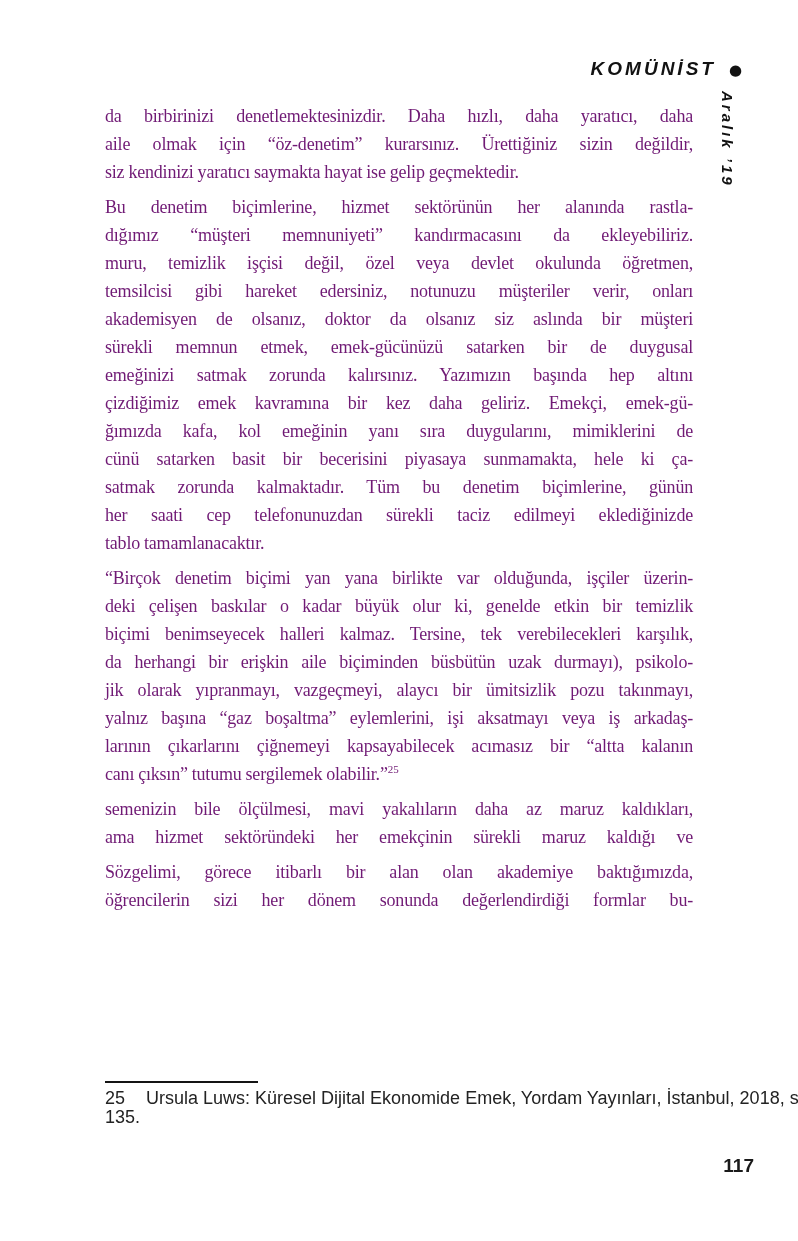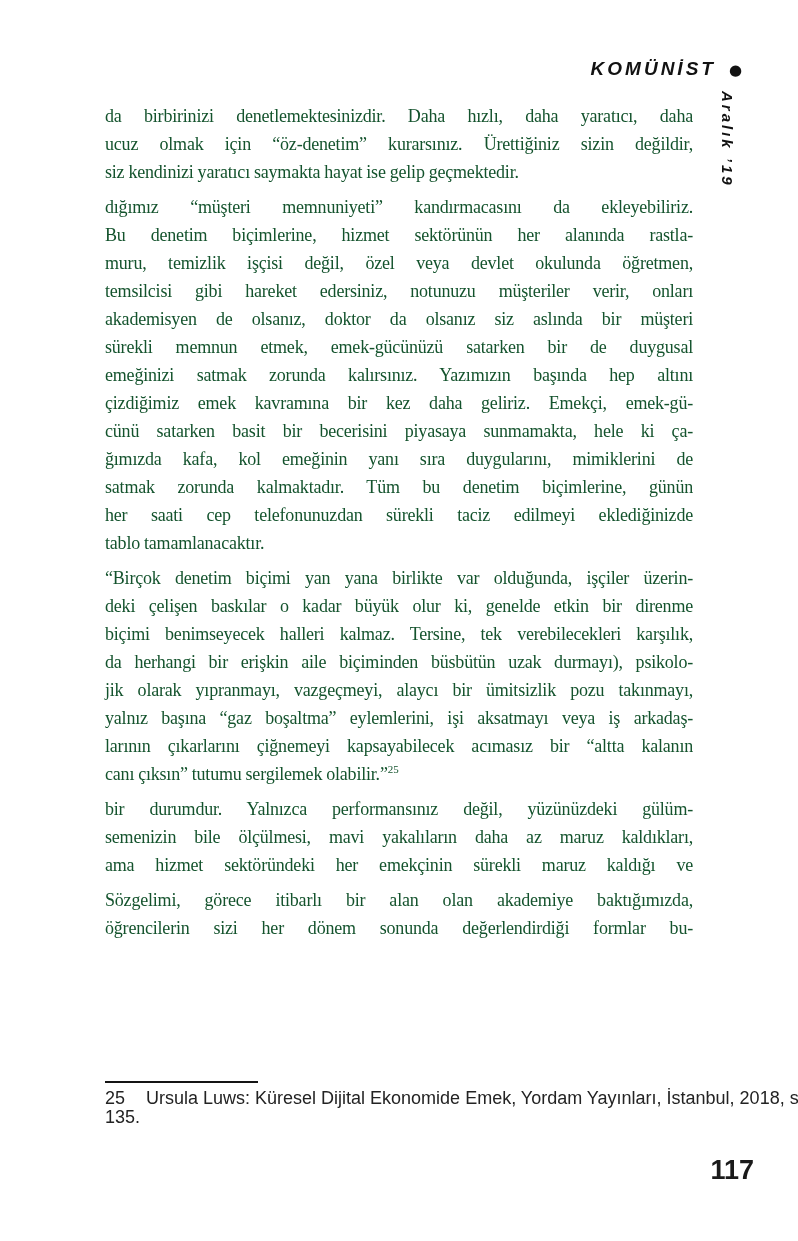--- a/index.html
+++ b/index.html
@@ -33,21 +33,21 @@
     font-family:"Liberation Sans","DejaVu Sans",sans-serif;
     font-style:italic;font-weight:700;
     font-size:15px;letter-spacing:3px;
     color:#121212;white-space:nowrap;
   }
   
   .text-block{
     position:absolute;left:105px;top:102px;width:588px;
     font-size:18px;line-height:28px;
     letter-spacing:-0.2px;word-spacing:-0.3px;
-    color:#14532d;
+    color:#701a75;
   }
   .para{margin:0 0 7px 0;}
   .para.quote{}
   .line{
     text-align:justify;
     text-align-last:justify;
     white-space:nowrap;
   }
   .line.lastline{text-align-last:left;}
   .line sup{
@@ -63,68 +63,67 @@
     width:153px;height:0;
     border-top:2px solid #141414;
     margin:0 0 6px 0;
   }
   .footnote-line{white-space:nowrap;}
   .footnote-marker{display:inline-block;width:41px;}
   
   .page-number{
     position:absolute;top:1155px;right:44px;
     font-family:"Liberation Sans","DejaVu Sans",sans-serif;
-    font-weight:700;font-size:27px;color:#1a1a1a;
+    font-weight:700;font-size:19px;color:#1a1a1a;
   }
 </style>
 </head>
 <body>
 
 <div class="page">
 
   <div class="magazine-header">
     <span class="magazine-title">KOMÜNİST</span>
     <span class="bullet">●</span>
   </div>
 
   <div class="issue-label">Aralık ’19</div>
 
   <div class="text-block">
       <div class="para">
         <div class="line">da birbirinizi denetlemektesinizdir. Daha hızlı, daha yaratıcı, daha</div>
-        <div class="line">ucuz olmak için “öz-denetim” kurarsınız. Ürettiğiniz sizin değildir,</div>
+        <div class="line">aile olmak için “öz-denetim” kurarsınız. Ürettiğiniz sizin değildir,</div>
         <div class="line lastline">siz kendinizi yaratıcı saymakta hayat ise gelip geçmektedir.</div>
       </div>
       <div class="para">
+        <div class="line">Bu denetim biçimlerine, hizmet sektörünün her alanında rastla-</div>
         <div class="line">dığımız “müşteri memnuniyeti” kandırmacasını da ekleyebiliriz.</div>
-        <div class="line">Bu denetim biçimlerine, hizmet sektörünün her alanında rastla-</div>
         <div class="line">muru, temizlik işçisi değil, özel veya devlet okulunda öğretmen,</div>
         <div class="line">temsilcisi gibi hareket edersiniz, notunuzu müşteriler verir, onları</div>
         <div class="line">akademisyen de olsanız, doktor da olsanız siz aslında bir müşteri</div>
         <div class="line">sürekli memnun etmek, emek-gücünüzü satarken bir de duygusal</div>
         <div class="line">emeğinizi satmak zorunda kalırsınız. Yazımızın başında hep altını</div>
         <div class="line">çizdiğimiz emek kavramına bir kez daha geliriz. Emekçi, emek-gü-</div>
+        <div class="line">ğımızda kafa, kol emeğinin yanı sıra duygularını, mimiklerini de</div>
         <div class="line">cünü satarken basit bir becerisini piyasaya sunmamakta, hele ki ça-</div>
-        <div class="line">ğımızda kafa, kol emeğinin yanı sıra duygularını, mimiklerini de</div>
         <div class="line">satmak zorunda kalmaktadır. Tüm bu denetim biçimlerine, günün</div>
         <div class="line">her saati cep telefonunuzdan sürekli taciz edilmeyi eklediğinizde</div>
         <div class="line lastline">tablo tamamlanacaktır.</div>
       </div>
       <div class="para quote">
         <div class="line">“Birçok denetim biçimi yan yana birlikte var olduğunda, işçiler üzerin-</div>
-        <div class="line">deki çelişen baskılar o kadar büyük olur ki, genelde etkin bir direnme</div>
+        <div class="line">deki çelişen baskılar o kadar büyük olur ki, genelde etkin bir temizlik</div>
         <div class="line">biçimi benimseyecek halleri kalmaz. Tersine, tek verebilecekleri karşılık,</div>
         <div class="line">da herhangi bir erişkin aile biçiminden büsbütün uzak durmayı), psikolo-</div>
         <div class="line">jik olarak yıpranmayı, vazgeçmeyi, alaycı bir ümitsizlik pozu takınmayı,</div>
         <div class="line">yalnız başına “gaz boşaltma” eylemlerini, işi aksatmayı veya iş arkadaş-</div>
         <div class="line">larının çıkarlarını çiğnemeyi kapsayabilecek acımasız bir “altta kalanın</div>
         <div class="line lastline">canı çıksın” tutumu sergilemek olabilir.”<sup>25</sup></div>
       </div>
       <div class="para">
-        <div class="line">bir durumdur. Yalnızca performansınız değil, yüzünüzdeki gülüm-</div>
         <div class="line">semenizin bile ölçülmesi, mavi yakalıların daha az maruz kaldıkları,</div>
         <div class="line">ama hizmet sektöründeki her emekçinin sürekli maruz kaldığı ve</div>
       </div>
       <div class="para">
         <div class="line">Sözgelimi, görece itibarlı bir alan olan akademiye baktığımızda,</div>
         <div class="line">öğrencilerin sizi her dönem sonunda değerlendirdiği formlar bu-</div>
       </div>
     </div>
 
   <div class="footnote">

